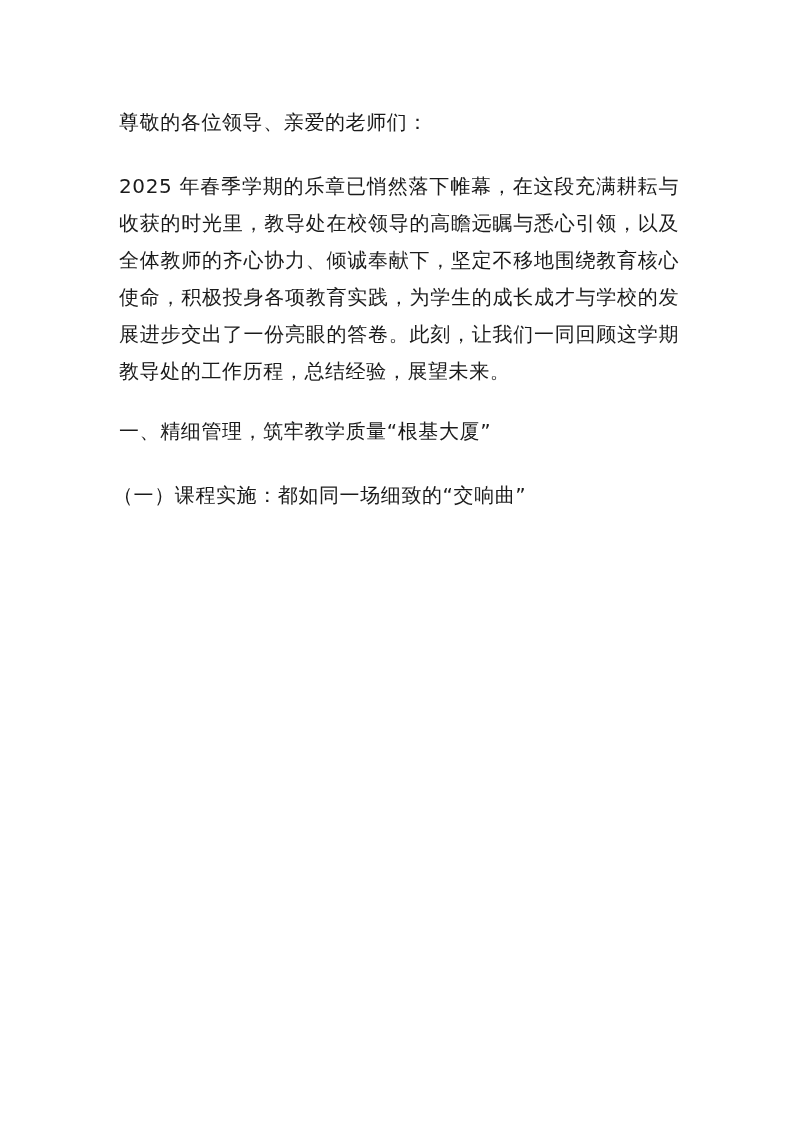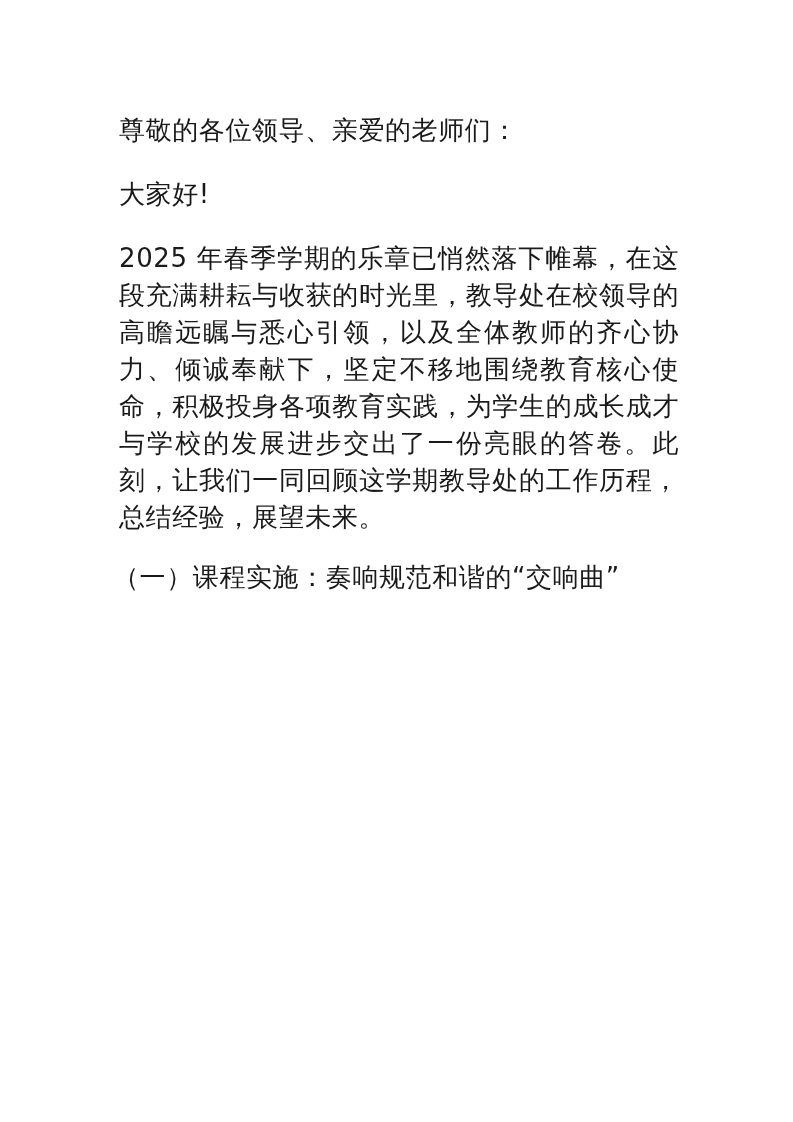--- a/index.html
+++ b/index.html
@@ -1,36 +1,36 @@
 <!DOCTYPE html>
 <html><head>
 <meta charset="utf-8">
 <style>
   html, body { margin: 0; padding: 0; background: #ffffff; }
   body { width: 793px; height: 1122px; position: relative; overflow: hidden; }
   .page {
     position: absolute;
     left: 119px;
-    top: 112px;
+    top: 104px;
     width: 560px;
     font-family: "DejaVu Sans", "Liberation Sans", sans-serif;
-    font-size: 26px;
+    font-size: 20px;
     color: #1a1a1a;
     letter-spacing: 0.6px;
   }
   .p {
     margin: 0 0 23px 0;
     line-height: 37px;
     text-align: justify;
     text-justify: inter-ideograph;
   }
   .p.single { margin-bottom: 27px; }
   .sub { margin-left: -6px; }
 </style>
 </head>
 <body>
 
 <div class="page">
   <p class="p single">尊敬的各位领导、亲爱的老师们：</p>
-  <p class="p single">大家好!</p>
   <p class="p">2025 年春季学期的乐章已悄然落下帷幕，在这段充满耕耘与收获的时光里，教导处在校领导的高瞻远瞩与悉心引领，以及全体教师的齐心协力、倾诚奉献下，坚定不移地围绕教育核心使命，积极投身各项教育实践，为学生的成长成才与学校的发展进步交出了一份亮眼的答卷。此刻，让我们一同回顾这学期教导处的工作历程，总结经验，展望未来。</p>
-  <p class="p single sub">（一）课程实施：奏响规范和谐的“交响曲”</p>
+  <p class="p single">一、精细管理，筑牢教学质量“根基大厦”</p>
+  <p class="p single sub">（一）课程实施：都如同一场细致的“交响曲”</p>
 </div>
 
 </body></html>

